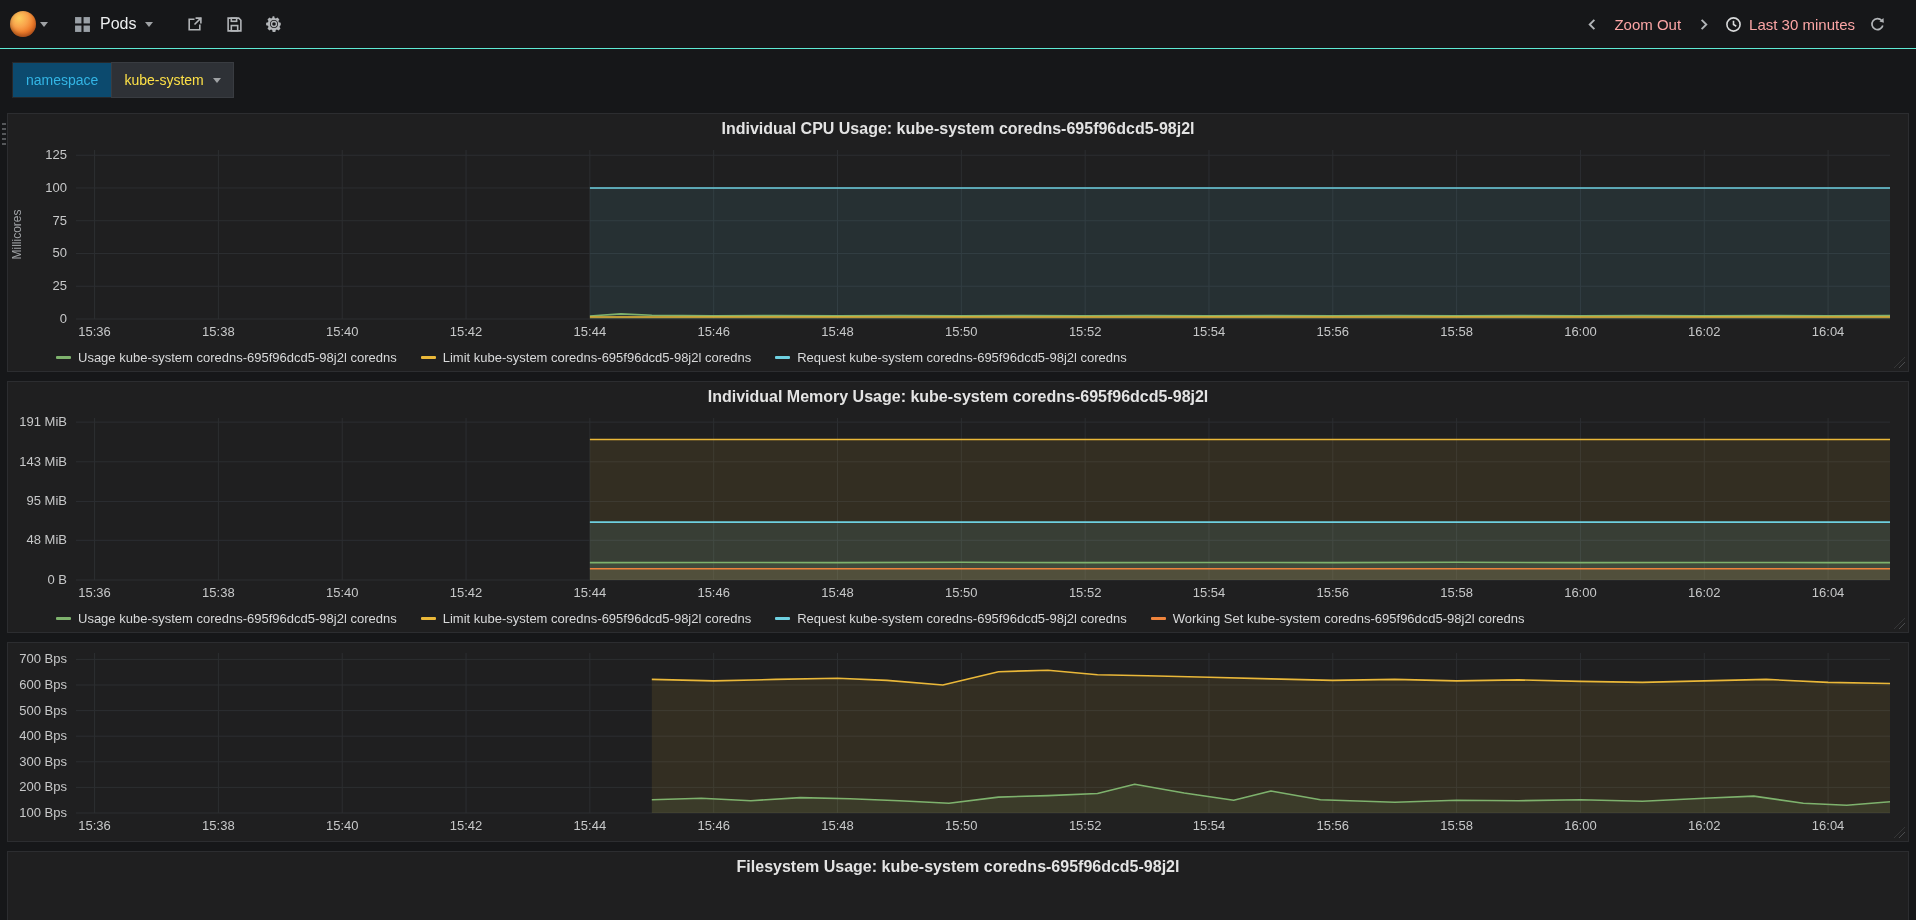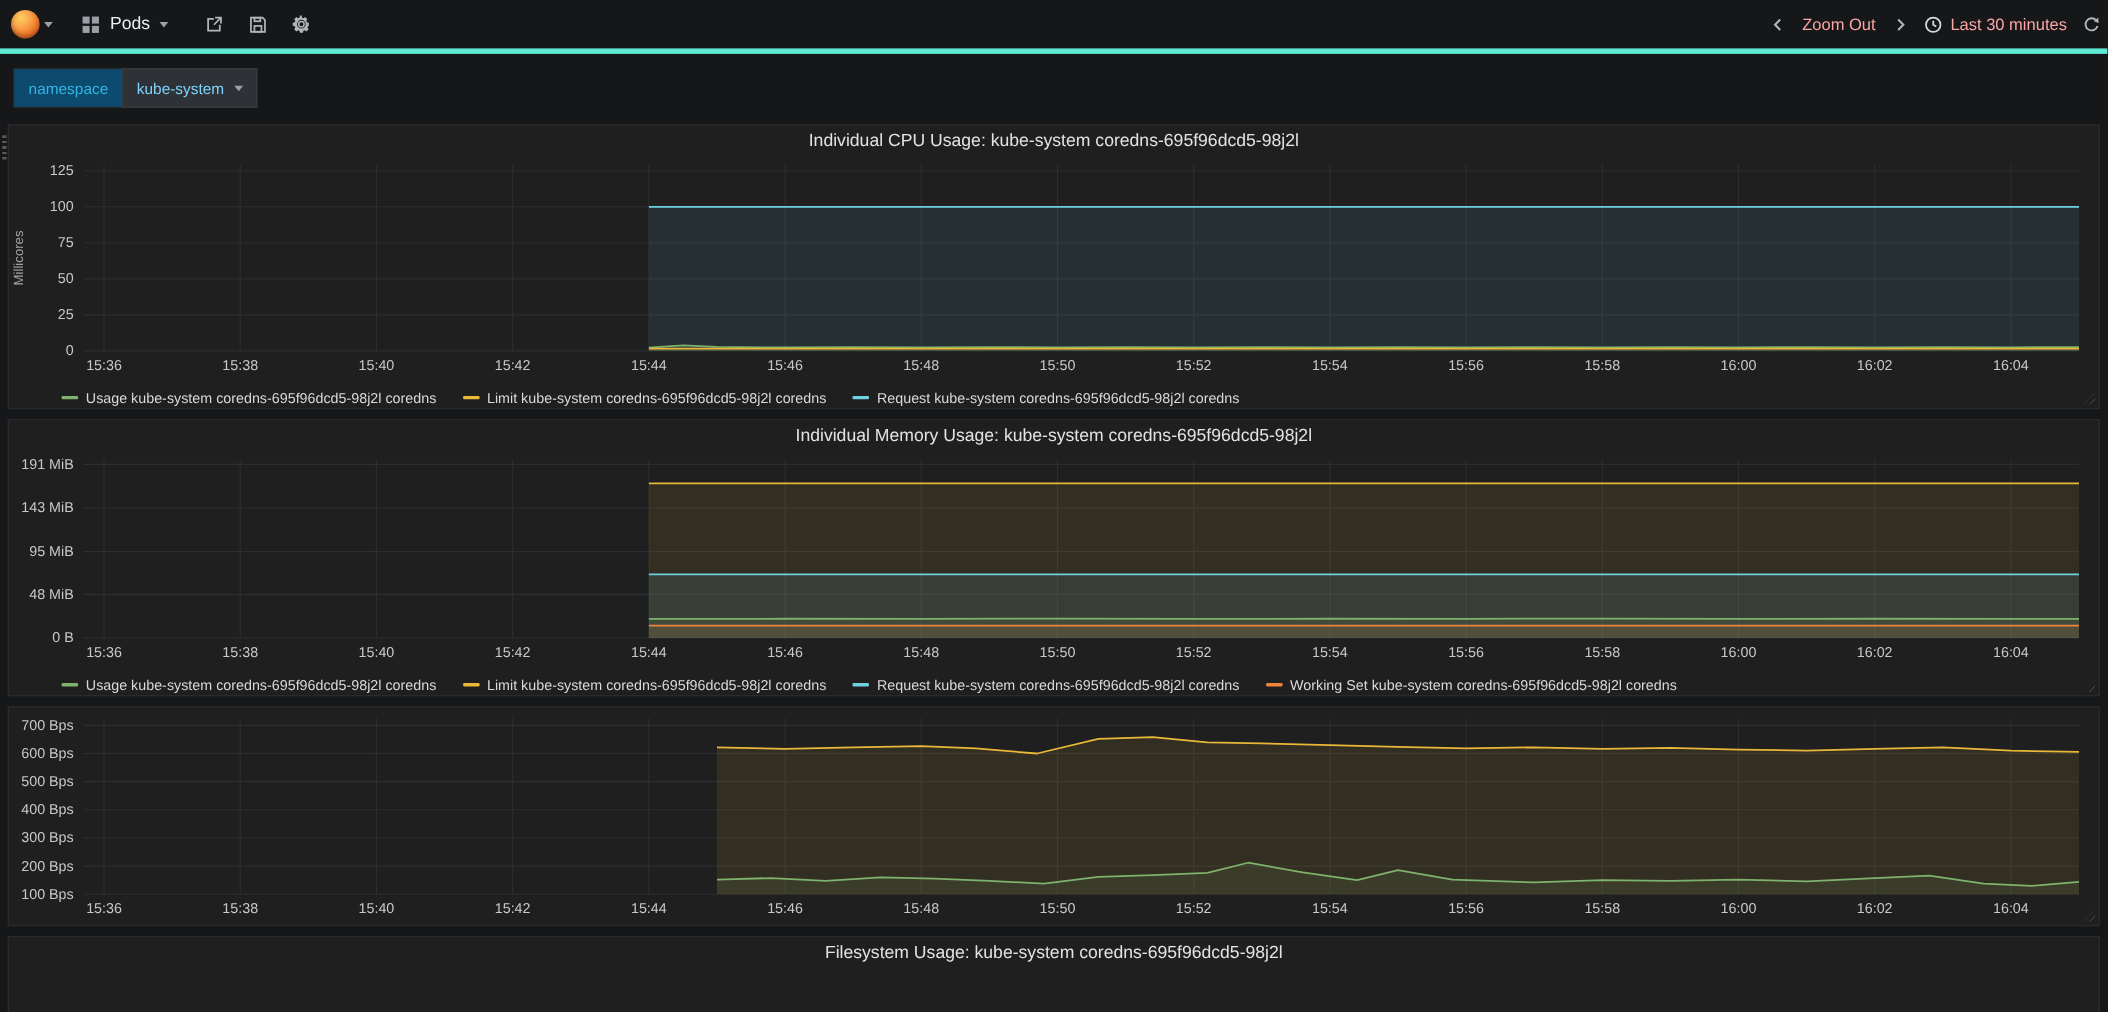--- a/index.html
+++ b/index.html
@@ -1,45 +1,45 @@
 <!DOCTYPE html>
 <html><head>
 <meta charset="utf-8">
 <style>
   *{box-sizing:border-box;margin:0;padding:0}
   html,body{width:1916px;height:920px;overflow:hidden}
   body{background:#161719;font-family:"Liberation Sans",sans-serif;color:#d8d9da}
 
   
-  .navbar{height:49px;display:flex;align-items:center;background:#161719;border-bottom:5px solid #5eead4;padding-right:6px}
+  .navbar{height:49px;display:flex;align-items:center;background:#161719;border-bottom:1px solid #5eead4;padding-right:30px}
   .logo-btn{width:58px;height:49px;display:flex;align-items:center;justify-content:center;gap:4px;cursor:pointer}
   .logo-circle{width:26px;height:26px;border-radius:50%;background:radial-gradient(circle at 35% 28%,#fccf5e 0%,#f9a24b 35%,#ef7c2a 60%,#e2571f 100%);box-shadow:inset 0 -2px 4px rgba(0,0,0,.35)}
   .caret{width:0;height:0;border-left:4px solid transparent;border-right:4px solid transparent;border-top:5px solid #9fa2a5;display:inline-block}
   .dash-title{display:flex;align-items:center;gap:9px;padding:0 16px;height:49px;cursor:pointer}
   .dash-title .title-text{font-size:16px;color:#eceeef}
   .nav-actions{display:flex;align-items:center;gap:22px;margin-left:16px}
   .nav-icon{display:inline-flex;align-items:center;justify-content:center;width:18px;height:18px;cursor:pointer}
   .nav-icon svg{display:block}
   .nav-right{margin-left:auto;display:flex;align-items:center;gap:13px;font-size:15px;color:#fca5a5}
   .time-picker{display:flex;align-items:flex-end;gap:7px;cursor:pointer}
   .zoom-out{cursor:pointer}
 
   
   .submenu{display:flex;gap:16px;padding:13px 12px 11px 12px}
   .var-group{display:flex;align-items:stretch}
   .var-label{background:#0c4a6e;color:#33b5e5;font-size:14px;line-height:34px;padding:0 13px;border:1px solid #26282b;border-right:none}
-  .var-value{background:#2e3136;color:#7dd3fc;font-size:14px;line-height:34px;padding:0 12px;border:1px solid #393c41;display:flex;align-items:center;gap:9px;cursor:pointer}
+  .var-value{background:#2e3136;color:#fde047;font-size:14px;line-height:34px;padding:0 12px;border:1px solid #393c41;display:flex;align-items:center;gap:9px;cursor:pointer}
 
   
   .dashboard{padding:4px 7px 0 7px;position:relative}
   .drag-dots{position:absolute;left:2px;top:14px;width:4px;height:22px;background:repeating-linear-gradient(#55575a 0 2px,transparent 2px 5px)}
   .panel{position:relative;background:#1f1f20;border:1px solid #2c2d30;margin-bottom:9px;padding:2px 0 2px 0}
-  .panel-title{height:26px;line-height:26px;text-align:center;font-size:16px;font-weight:normal;color:#e3e3e3;cursor:pointer;white-space:nowrap;overflow:hidden}
+  .panel-title{height:26px;line-height:26px;text-align:center;font-size:16px;font-weight:bold;color:#e3e3e3;cursor:pointer;white-space:nowrap;overflow:hidden}
   svg.chart{display:block;width:100%}
-  .legend{display:flex;align-items:flex-end;gap:24px;height:24px;padding-left:48px;font-size:13px;color:#d8d9da}
+  .legend{display:flex;align-items:center;gap:24px;height:24px;padding-left:48px;font-size:13px;color:#d8d9da}
   .legend-item{display:inline-flex;align-items:center;gap:7px;cursor:pointer;white-space:nowrap}
   .legend-line{display:inline-block;width:15px;height:3px;border-radius:1px}
   .grip{position:absolute;right:3px;bottom:3px;width:11px;height:11px;background:repeating-linear-gradient(135deg,transparent 0 3px,#4a4c4e 3px 4px);clip-path:polygon(100% 0,100% 100%,0 100%);cursor:nwse-resize}
 </style>
 </head>
 <body>
 
 <div class="navbar">
   <div class="logo-btn">
     <span class="logo-circle"></span>

